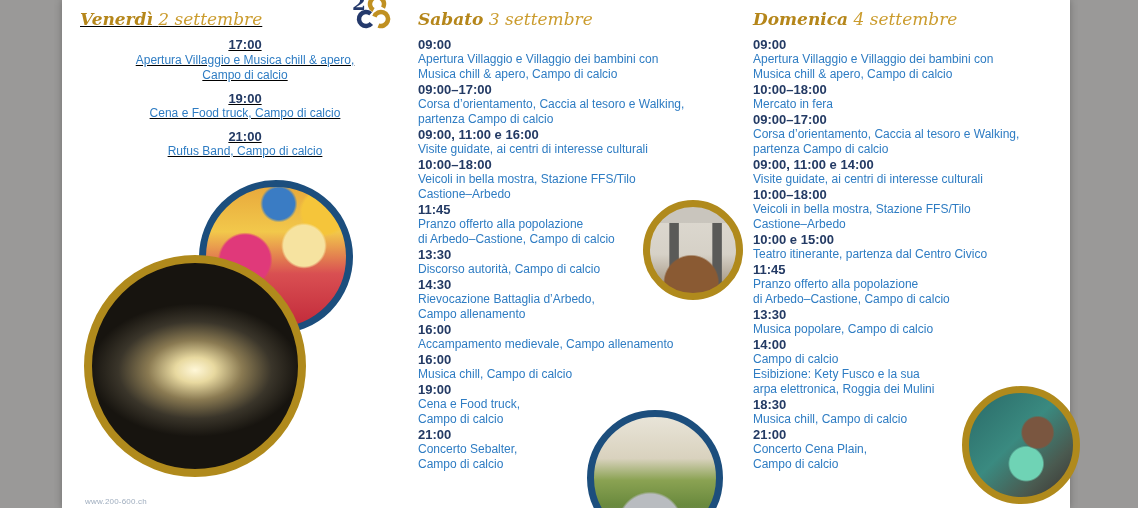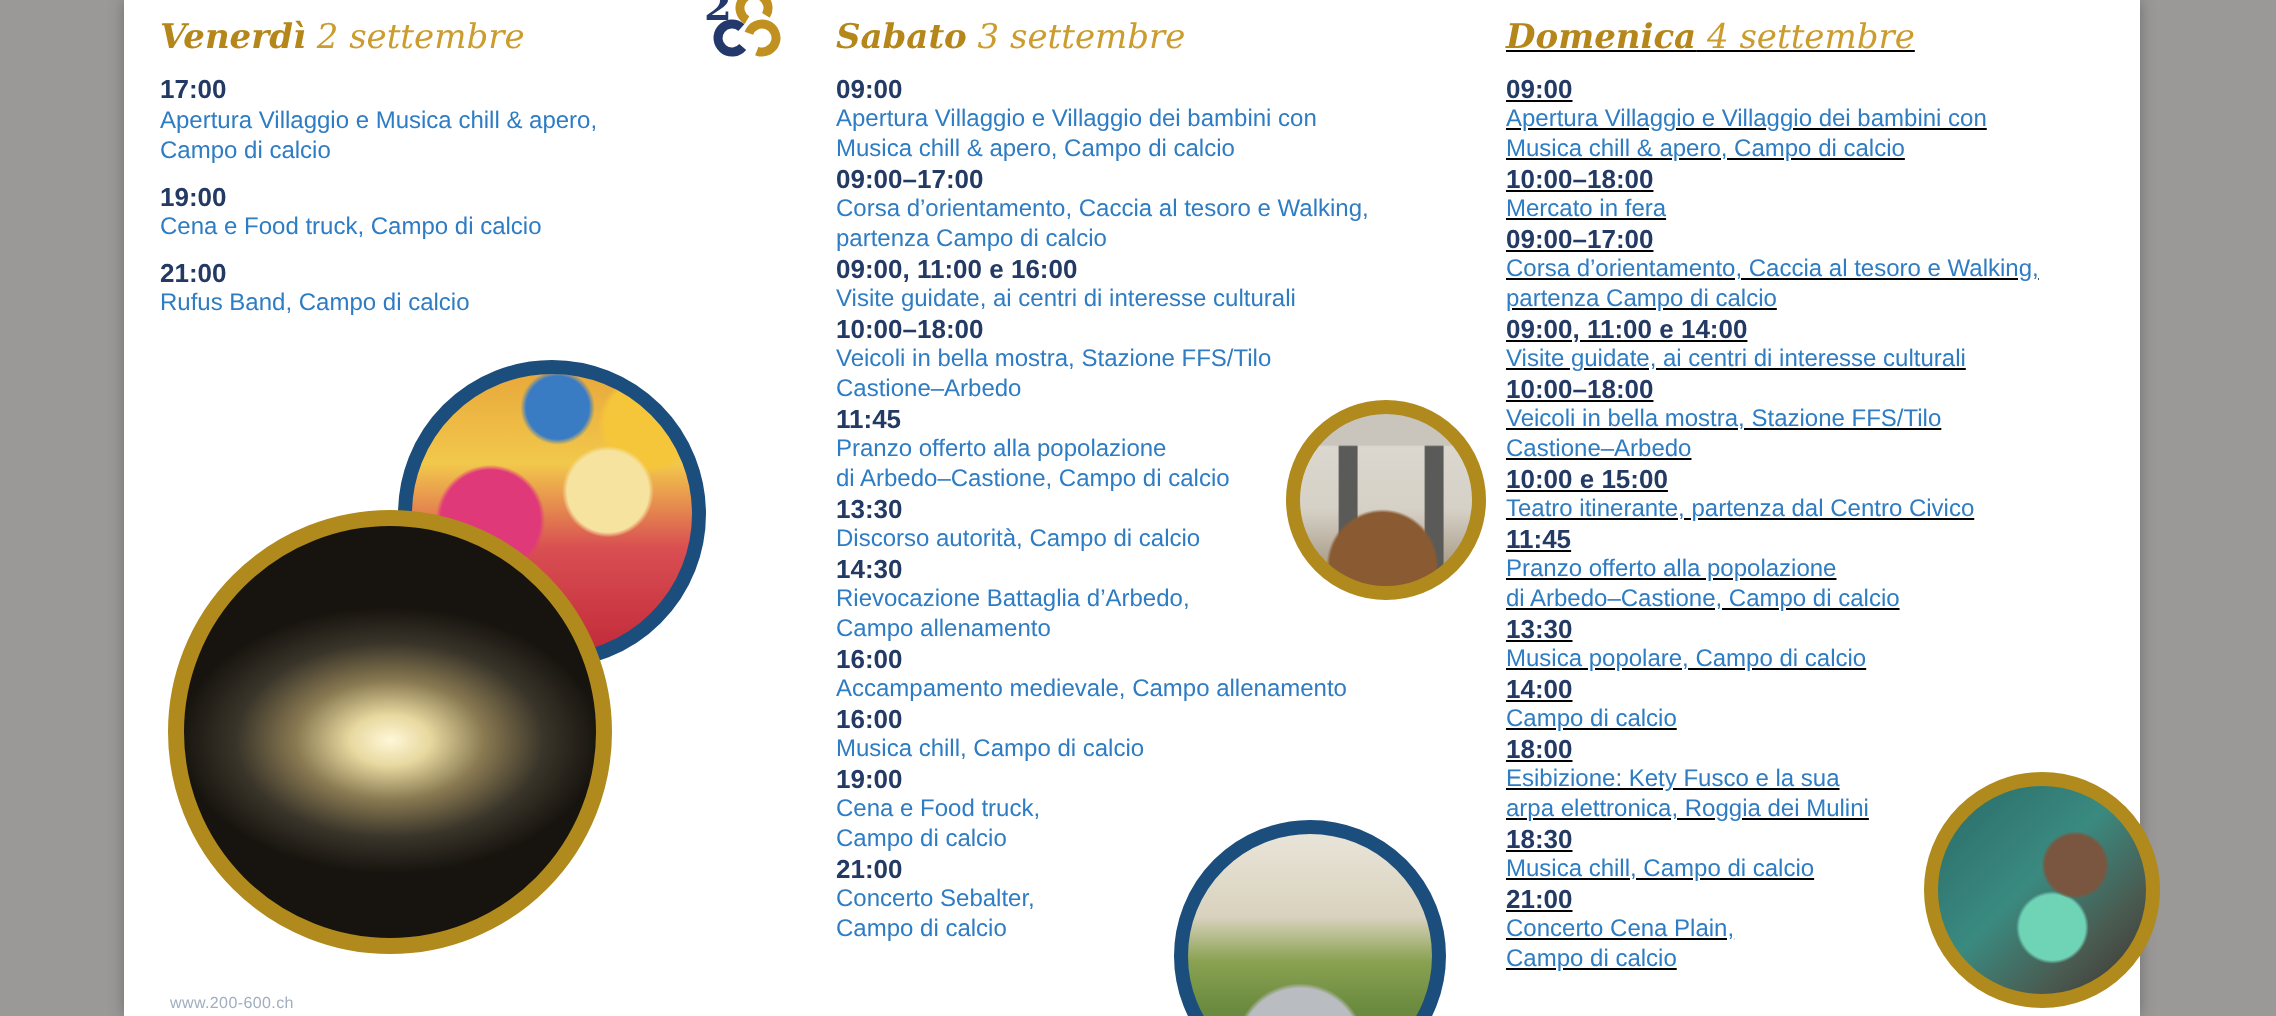--- a/index.html
+++ b/index.html
@@ -6,30 +6,30 @@
   .canvas{
     position:relative; width:1138px; height:508px;
     background:#9a9998; overflow:hidden;
     font-family:"Liberation Sans", sans-serif;
   }
   .page{
     position:absolute; left:62px; top:0; width:1008px; height:508px;
     background:#ffffff; box-shadow:0 0 7px rgba(60,60,60,.45);
   }
   .day-column{ position:absolute; top:8px; width:330px; }
-  .col-0{ left:18px; } .col-1{ left:356px; } .col-2{ left:691px;text-decoration:underline; }
+  .col-0{ left:18px;text-decoration:underline; } .col-1{ left:356px; } .col-2{ left:691px; }
   .day-header{
     font-family:"DejaVu Serif", serif; font-style:italic;
     font-size:17px; line-height:22px; margin-bottom:7px; white-space:nowrap;
   }
   .day-name{ font-weight:700; color:#b5861a; }
   .day-date{ font-weight:500; color:#cb9c2e; }
   .event-list{ }
   .event{ }
-  .col-0 .event{ margin-bottom:7px; }
+  .col-0 .event{ margin-bottom:7px;text-align:center; }
   .event-time{
     font-weight:700; color:#233a64; font-size:13px; line-height:15px; white-space:nowrap;
   }
   .event-line{
     color:#2e7cc3; font-size:12px; line-height:15px; white-space:nowrap;
   }
   .col-0 .event-time,.col-0 .event-line{ line-height:15.5px; }
   .photo-circle{
     position:absolute; border-radius:50%; box-sizing:border-box;
   }
@@ -212,21 +212,20 @@
           </div>
           <div class="event">
             <div class="event-time">13:30</div>
             <div class="event-line">Musica popolare, Campo di calcio</div>
           </div>
           <div class="event">
             <div class="event-time">14:00</div>
             <div class="event-line">Campo di calcio</div>
           </div>
           <div class="event">
-            <div class="event-time">18:00</div>
             <div class="event-line">Esibizione: Kety Fusco e la sua</div>
             <div class="event-line">arpa elettronica, Roggia dei Mulini</div>
           </div>
           <div class="event">
             <div class="event-time">18:30</div>
             <div class="event-line">Musica chill, Campo di calcio</div>
           </div>
           <div class="event">
             <div class="event-time">21:00</div>
             <div class="event-line">Concerto Cena Plain,</div>

